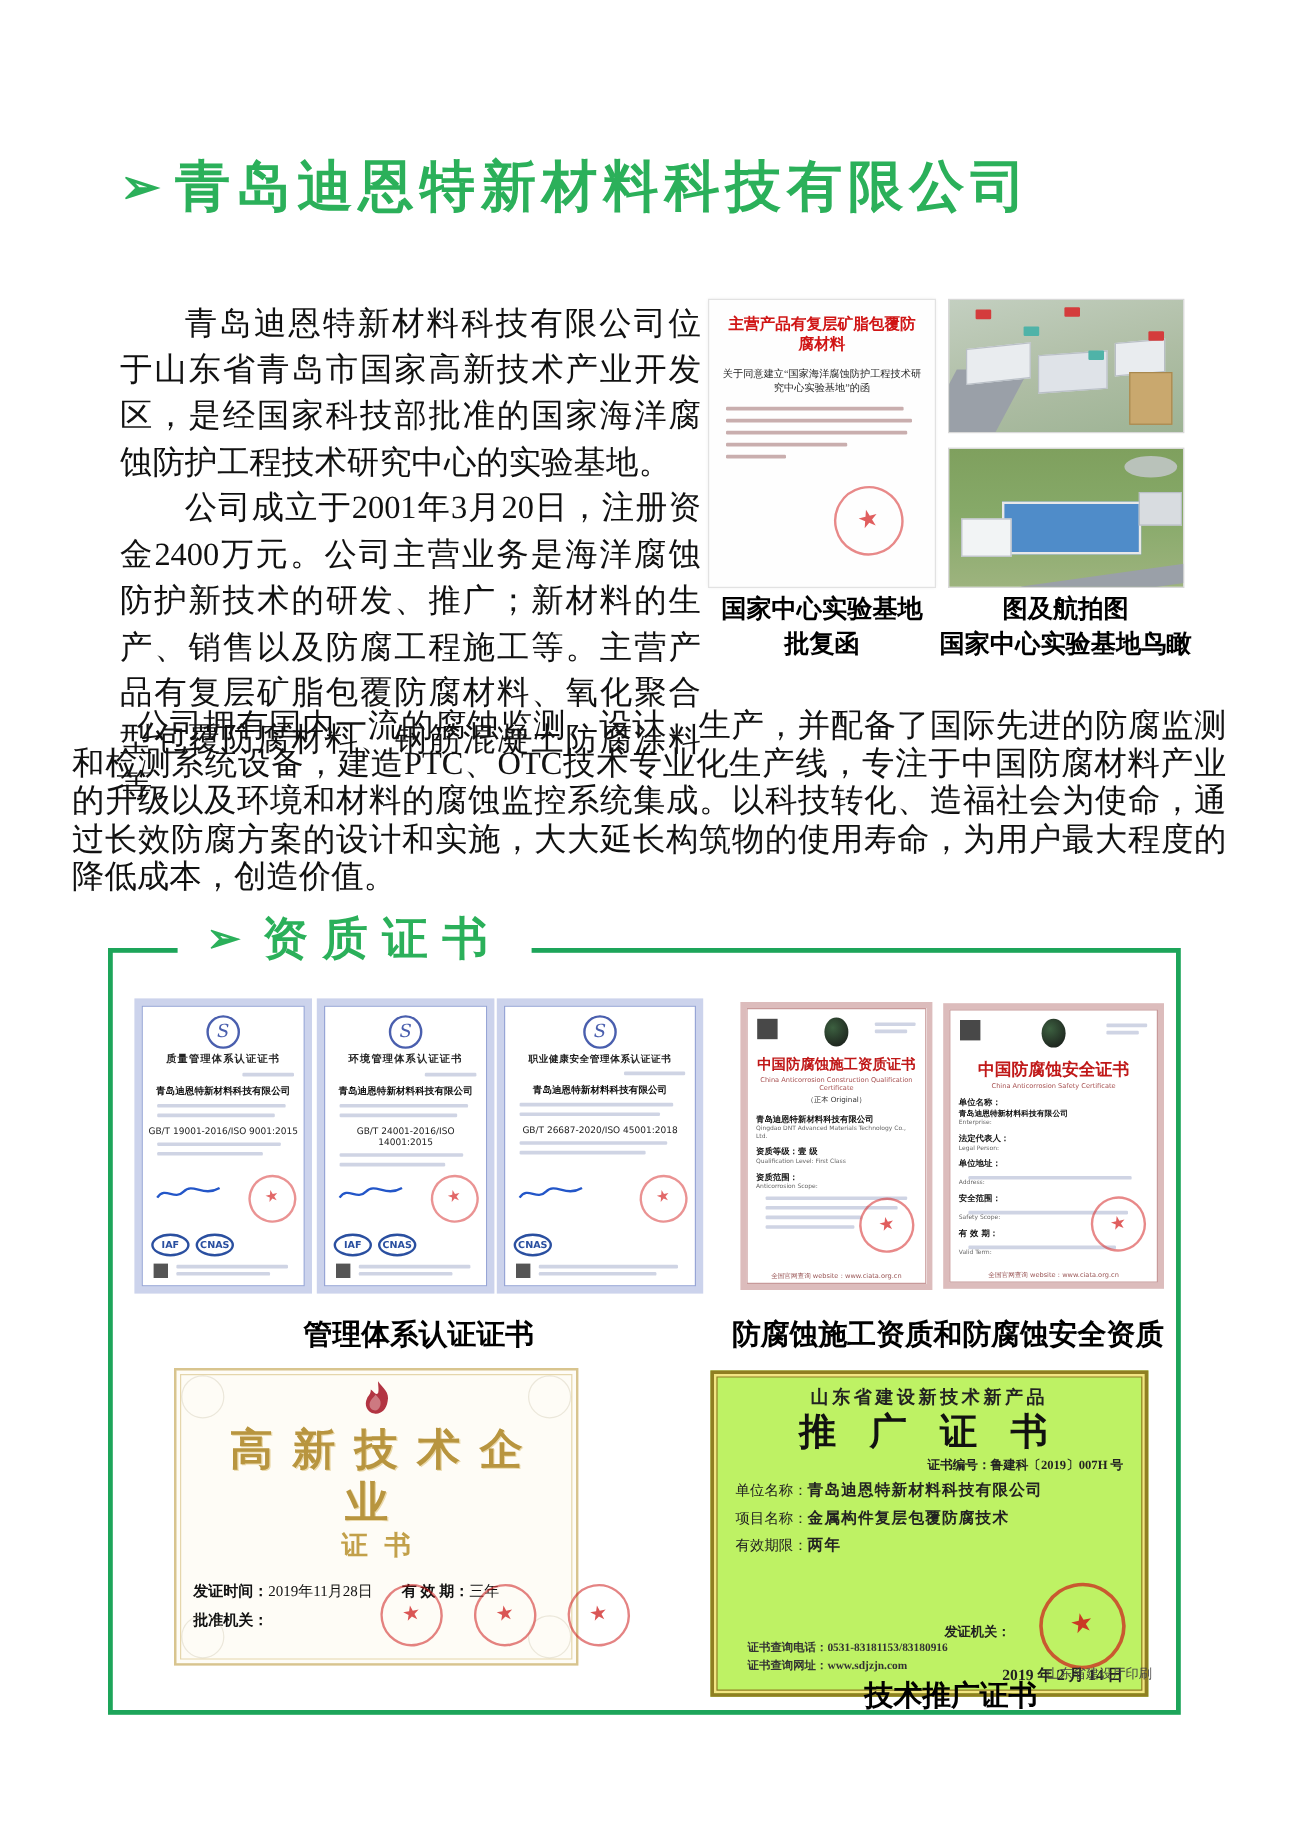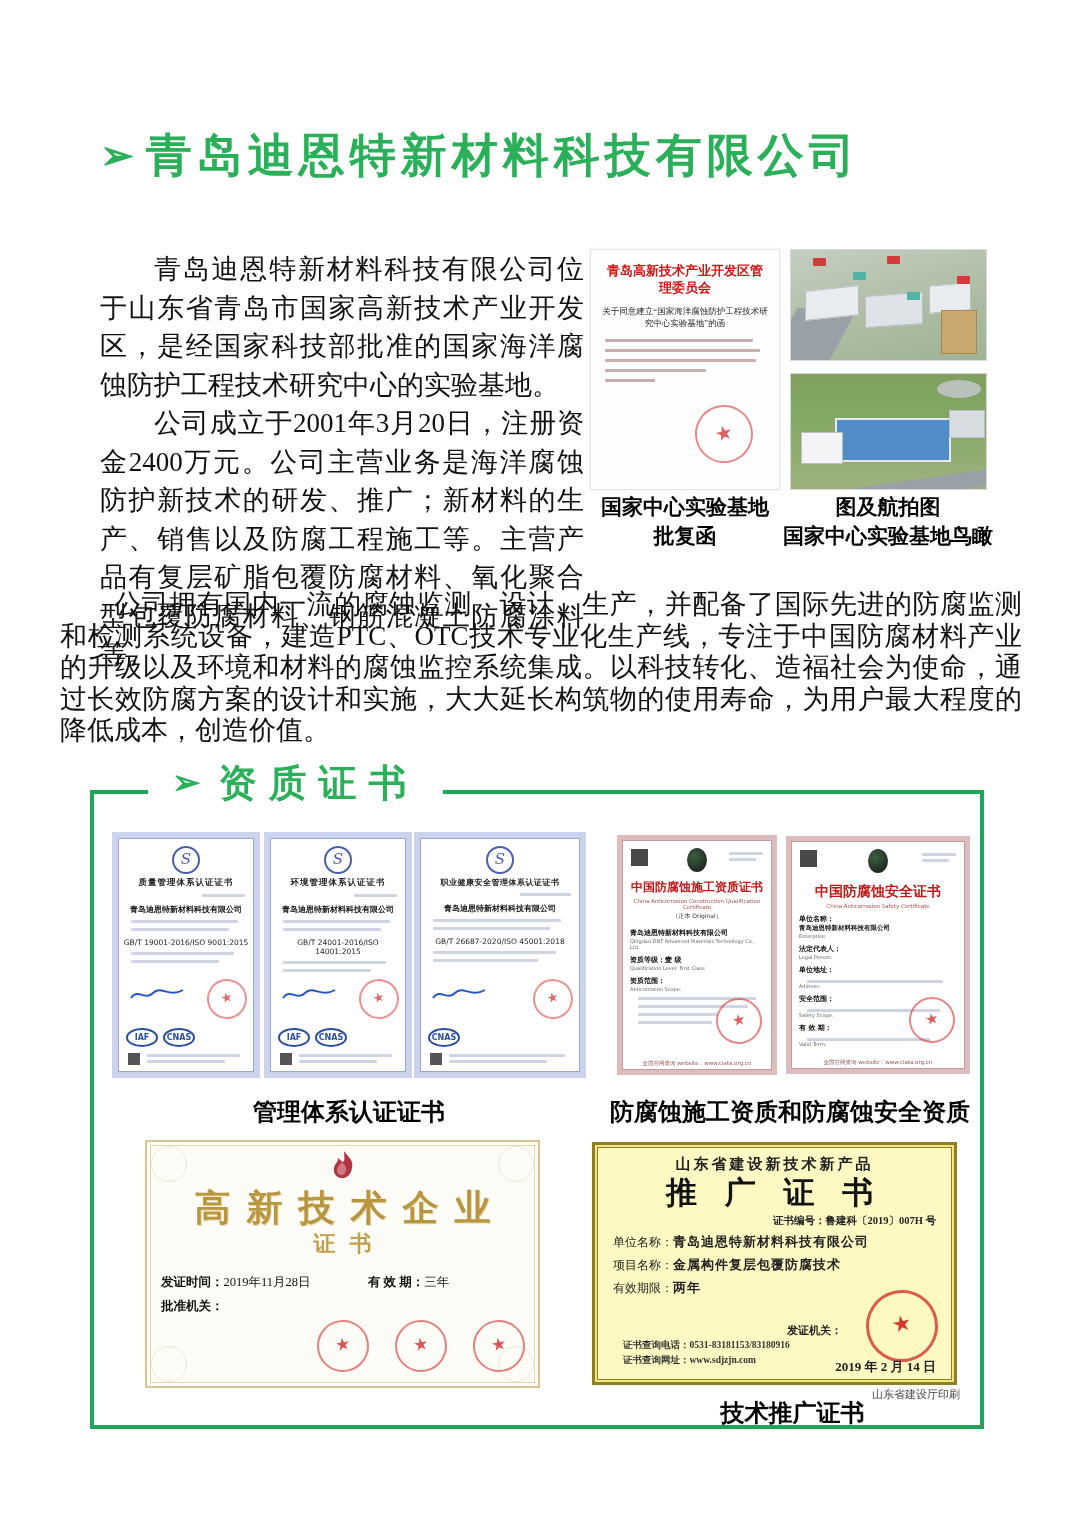--- a/index.html
+++ b/index.html
@@ -84,38 +84,38 @@
   .ac-copy{font-size:6px;color:#333;margin-top:2px;}
   .ac-company{font-size:7px;font-weight:bold;text-align:left;margin-top:7px;color:#111;}
   .ac-company-en{font-size:5px;color:#666;text-align:left;}
   .ac-label{font-size:7px;font-weight:bold;text-align:left;margin-top:5px;color:#111;}
   .ac-label-en{font-size:5px;color:#666;text-align:left;}
   .ac-seal{position:absolute;right:10px;bottom:26px;width:42px;height:42px;border:2px solid rgba(214,40,40,.55);
            border-radius:50%;transform:rotate(-12deg);color:rgba(214,40,40,.75);font-size:15px;line-height:40px;text-align:center;}
   .ac-footer{position:absolute;left:0;right:0;bottom:3px;font-size:5.5px;color:#995555;}
 
   
-  .ht-cert{position:absolute;left:145px;top:1140px;width:395px;height:248px;background:#fefcf6;
+  .ht-cert{position:absolute;left:145px;top:1140px;width:337px;height:248px;background:#fefcf6;
            border:2px solid #d8c48e;box-shadow:inset 0 0 0 3px #fefcf6,inset 0 0 0 4px #e5d6ac;
            box-sizing:border-box;padding:8px 14px;text-align:center;}
   .ht-corner{position:absolute;width:34px;height:34px;border:1px solid #c9c0a6;border-radius:50%;opacity:.35;}
   .ht-title{font-size:36px;font-weight:bold;color:#b8953f;letter-spacing:16px;text-indent:16px;
             text-shadow:1px 1px 0 #ead9ab;line-height:44px;margin-top:2px;}
   .ht-sub{font-size:22px;font-weight:bold;color:#c2a04a;letter-spacing:14px;text-indent:14px;line-height:28px;}
   .ht-fields{margin-top:12px;text-align:left;font-size:12.5px;line-height:24px;color:#111;}
   .ht-row{display:flex;}
   .ht-col-l{width:57%;}
   .ht-col-r{width:43%;}
   .ht-label{font-weight:bold;}
   .ht-seals{position:absolute;left:170px;bottom:14px;display:flex;gap:26px;}
   .seal-circle{width:48px;height:48px;border:2px solid rgba(205,30,30,.55);border-radius:50%;
                transform:rotate(-10deg);color:rgba(205,30,30,.75);font-size:17px;line-height:46px;text-align:center;}
 
   
-  .pr-cert{position:absolute;left:592px;top:1142px;width:365px;height:243px;background:#fef9c3;
+  .pr-cert{position:absolute;left:592px;top:1142px;width:365px;height:272px;background:#bef264;
            border:3px solid #8f7f22;box-shadow:inset 0 0 0 2px #f2e683,inset 0 0 0 3px #8f7f22;
            box-sizing:border-box;padding:10px 18px;}
   .pr-header{text-align:center;font-size:15px;font-weight:bold;letter-spacing:3px;color:#222;}
   .pr-title{text-align:center;font-size:31px;font-weight:bold;letter-spacing:10px;color:#111;line-height:38px;}
   .pr-no{text-align:right;font-size:10.5px;font-weight:bold;color:#222;margin-top:2px;}
   .pr-field{font-size:12px;margin-top:5px;color:#222;}
   .pr-field b{font-size:13px;letter-spacing:1px;}
   .pr-contact{position:absolute;left:28px;bottom:14px;font-size:9.5px;font-weight:bold;color:#333;line-height:15px;}
   .pr-issuer{position:absolute;right:112px;bottom:44px;font-size:11px;font-weight:bold;color:#222;}
   .pr-seal{position:absolute;right:16px;bottom:20px;width:66px;height:66px;border:3px solid rgba(205,25,25,.7);
@@ -134,21 +134,21 @@
       <span class="arrow">➢</span><span>青岛迪恩特新材料科技有限公司</span>
     </div>
   </div>
 
   <div class="intro-text">
     <p>青岛迪恩特新材料科技有限公司位于山东省青岛市国家高新技术产业开发区，是经国家科技部批准的国家海洋腐蚀防护工程技术研究中心的实验基地。</p>
     <p>公司成立于2001年3月20日，注册资金2400万元。公司主营业务是海洋腐蚀防护新技术的研发、推广；新材料的生产、销售以及防腐工程施工等。主营产品有复层矿脂包覆防腐材料、氧化聚合型包覆防腐材料、钢筋混凝土防腐涂料等。</p>
   </div>
 
   <div class="fig doc-fig">
-    <div class="doc-org">青岛高新技术产业开发区管理委员会</div>
+    <div class="doc-org">主营产品有复层矿脂包覆防腐材料</div>
     <div class="doc-subject">关于同意建立“国家海洋腐蚀防护工程技术研究中心实验基地”的函</div>
     <div class="doc-lines">
       <div class="bar" style="width:88%"></div>
       <div class="bar" style="width:92%"></div>
       <div class="bar" style="width:90%"></div>
       <div class="bar" style="width:60%"></div>
       <div class="bar" style="width:30%"></div>
     </div>
     <div class="doc-seal">★</div>
   </div>

